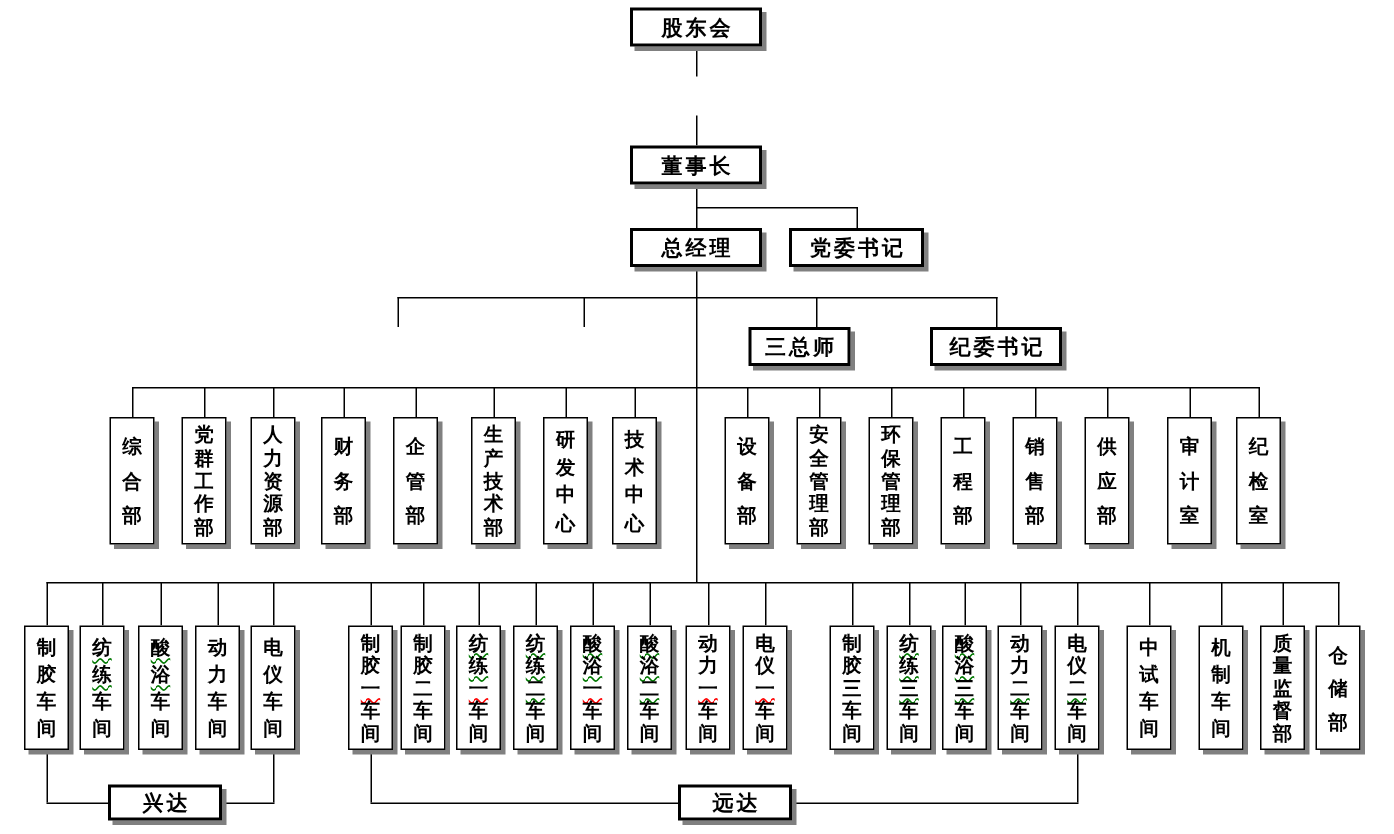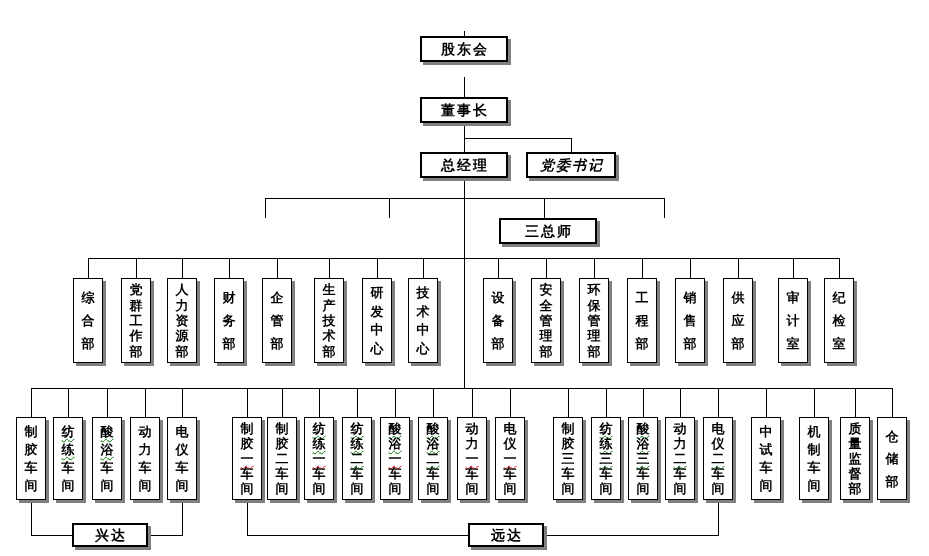--- a/index.html
+++ b/index.html
@@ -94,34 +94,37 @@
     <div class="vl" style="left: 766px; top: 388px; height: 29px;"></div>
     <div class="vl" style="left: 814px; top: 388px; height: 29px;"></div>
     <div class="vl" style="left: 855px; top: 388px; height: 29px;"></div>
     <div class="vl" style="left: 892px; top: 388px; height: 29px;"></div>
     <div class="vl" style="left: 31px; top: 500px; height: 35px;"></div>
     <div class="vl" style="left: 182px; top: 500px; height: 35px;"></div>
     <div class="hl" style="top: 535px; left: 31px; width: 152px;"></div>
     <div class="vl" style="left: 247px; top: 500px; height: 35px;"></div>
     <div class="vl" style="left: 718px; top: 500px; height: 35px;"></div>
     <div class="hl" style="top: 535px; left: 247px; width: 472px;"></div>
-    <div class="hbox" style="left: 420px; top: 5px; width: 88px; height: 26px; margin-top: 31px;">
+    <div class="hbox" style="left: 420px; top: 5px; width: 88px; height: 26px;">
       <span class="hlabel">股东会</span>
     </div>
     <div class="hbox" style="left: 420px; top: 97px; width: 88px; height: 26px;">
       <span class="hlabel">董事长</span>
     </div>
     <div class="hbox" style="left: 420px; top: 152px; width: 88px; height: 26px;">
       <span class="hlabel">总经理</span>
     </div>
-    <div class="hbox" style="left: 526px; top: 152px; width: 90px; height: 26px; font-style: italic;">
+    <div class="hbox" style="left: 526px; top: 152px; width: 90px; height: 26px;">
       <span class="hlabel">党委书记</span>
     </div>
-    <div class="hbox" style="left: 499px; top: 218px; width: 98px; height: 26px;">
+    <div class="hbox" style="left: 499px; top: 218px; width: 68px; height: 26px;">
       <span class="hlabel">三总师</span>
+    </div>
+    <div class="hbox" style="left: 620px; top: 218px; width: 88px; height: 26px;">
+      <span class="hlabel">纪委书记</span>
     </div>
     <div class="vbox" style="left: 73px; top: 278px; width: 30px; height: 85px;">
       <span class="vchar">综</span>
       <span class="vchar">合</span>
       <span class="vchar">部</span>
     </div>
     <div class="vbox" style="left: 121px; top: 278px; width: 30px; height: 85px;">
       <span class="vchar">党</span>
       <span class="vchar">群</span>
       <span class="vchar">工</span>
@@ -349,16 +352,16 @@
       <span class="vchar">部</span>
     </div>
     <div class="vbox" style="left: 877px; top: 417px; width: 30px; height: 83px;">
       <span class="vchar">仓</span>
       <span class="vchar">储</span>
       <span class="vchar">部</span>
     </div>
     <div class="hbox" style="left: 72px; top: 523px; width: 76px; height: 24px;">
       <span class="hlabel">兴达</span>
     </div>
-    <div class="hbox" style="left: 452px; top: 523px; width: 76px; height: 24px; margin-left: 16px;">
+    <div class="hbox" style="left: 452px; top: 523px; width: 76px; height: 24px;">
       <span class="hlabel">远达</span>
     </div>
   </div>
 
 </body></html>

